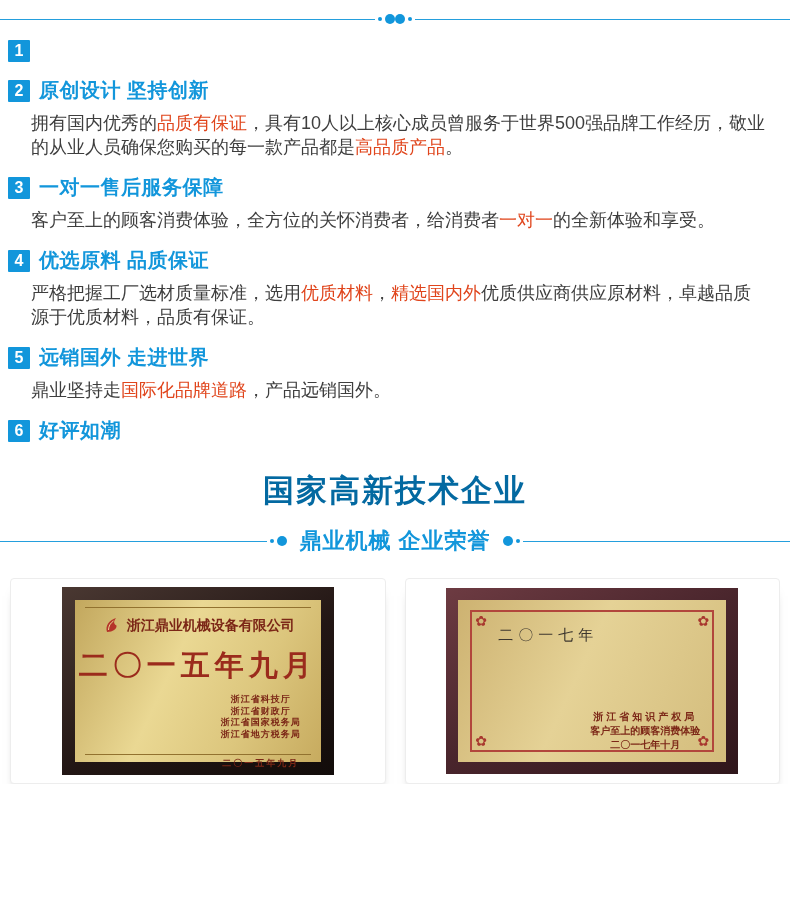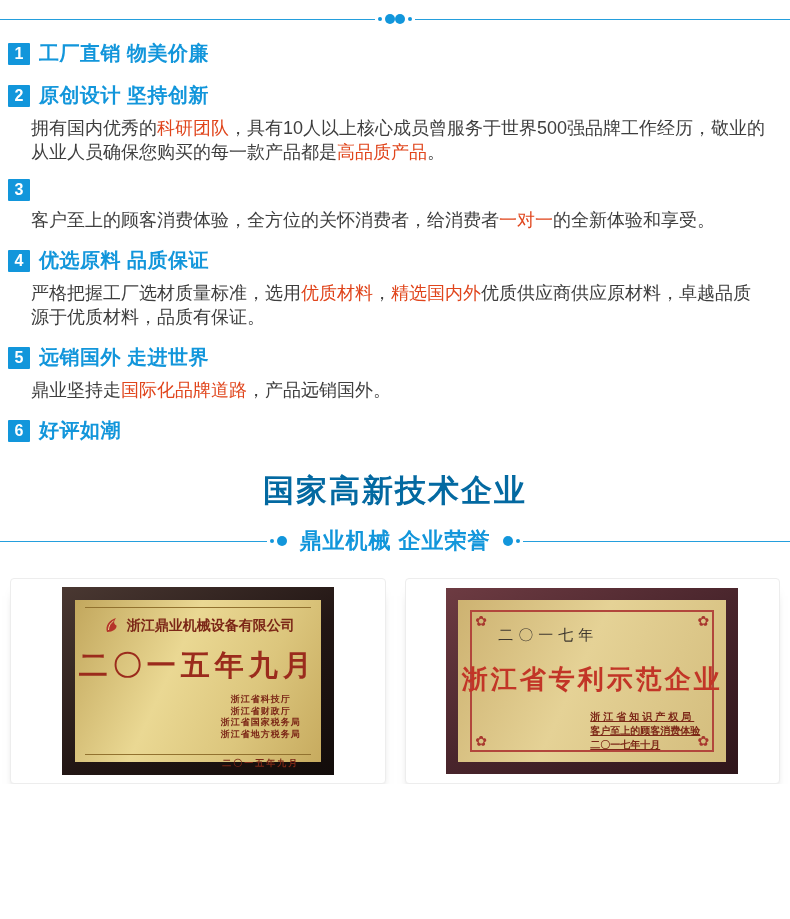--- a/index.html
+++ b/index.html
@@ -54,57 +54,57 @@
          background:linear-gradient(115deg,#cdb271 0%,#e5d296 45%,#d3bc7c 100%);}
   .inner-border{position:absolute;left:12px;right:12px;top:10px;bottom:10px;border:2px solid #b2463c;}
   .corner{position:absolute;color:#a8372e;font-size:14px;line-height:14px;}
   .corner.tl{left:3px;top:2px;} .corner.tr{right:3px;top:2px;}
   .corner.bl{left:3px;bottom:2px;} .corner.br{right:3px;bottom:2px;}
   .year2{position:absolute;left:40px;top:26px;font-family:"Liberation Serif","DejaVu Serif",serif;
          font-size:15px;letter-spacing:5px;color:#3c362e;}
   .plaque2-title{position:absolute;left:0;right:0;top:62px;text-align:center;
          font-family:"Liberation Serif","DejaVu Serif",serif;font-weight:bold;
          font-size:26px;letter-spacing:3px;color:#c23527;}
-  .issuers2{position:absolute;right:26px;top:110px;text-align:left;
+  .issuers2{position:absolute;right:26px;top:110px;text-align:center;
          font-family:"Liberation Serif","DejaVu Serif",serif;font-weight:bold;
-         font-size:10px;line-height:14px;color:#7c2717;text-decoration:underline;}
+         font-size:10px;line-height:14px;color:#7c2717;}
   .issuers2 .ls{letter-spacing:3px;}
 </style>
 </head>
 <body>
 
 <div class="deco-header">
   <div class="deco-line"></div>
   <div class="dot-sm"></div>
   <div class="dot-lg"></div>
   <div class="dot-lg"></div>
   <div class="dot-sm"></div>
   <div class="deco-line"></div>
 </div>
 
 <div class="reasons">
 
   <div class="reason">
     <div class="reason-head">
       <div class="badge">1</div>
-      <div class="reason-title">工厂直销 物美价廉</div>
     </div>
   </div>
 
   <div class="reason">
     <div class="reason-head">
       <div class="badge">2</div>
       <div class="reason-title">原创设计 坚持创新</div>
     </div>
-    <p class="reason-body"><span>拥有国内优秀的</span><span class="hl">科研团队</span><span>，具有10人以上核心成员曾服务于世界500强品牌工作经历，敬业的从业人员确保您购买的每一款产品都是</span><span class="hl">高品质产品</span><span>。</span></p>
+    <p class="reason-body"><span>拥有国内优秀的</span><span class="hl">品质有保证</span><span>，具有10人以上核心成员曾服务于世界500强品牌工作经历，敬业的从业人员确保您购买的每一款产品都是</span><span class="hl">高品质产品</span><span>。</span></p>
   </div>
 
   <div class="reason single">
     <div class="reason-head">
       <div class="badge">3</div>
+      <div class="reason-title">一对一售后服务保障</div>
     </div>
     <p class="reason-body"><span>客户至上的顾客消费体验，全方位的关怀消费者，给消费者</span><span class="hl">一对一</span><span>的全新体验和享受。</span></p>
   </div>
 
   <div class="reason">
     <div class="reason-head">
       <div class="badge">4</div>
       <div class="reason-title">优选原料 品质保证</div>
     </div>
     <p class="reason-body"><span>严格把握工厂选材质量标准，选用</span><span class="hl">优质材料</span><span>，</span><span class="hl">精选国内外</span><span>优质供应商供应原材料，卓越品质源于优质材料，品质有保证。</span></p>
@@ -169,21 +169,20 @@
     <div class="cert-card">
       <div class="plaque2">
         <div class="face2">
           <div class="inner-border">
             <span class="corner tl">✿</span>
             <span class="corner tr">✿</span>
             <span class="corner bl">✿</span>
             <span class="corner br">✿</span>
           </div>
           <div class="year2">二〇一七年</div>
-          <div class="plaque2-title">浙江省专利示范企业</div>
           <div class="issuers2">
             <div class="ls">浙江省知识产权局</div>
             <div>客户至上的顾客消费体验</div>
             <div class="date2">二〇一七年十月</div>
           </div>
         </div>
       </div>
     </div>
 
   </div>

